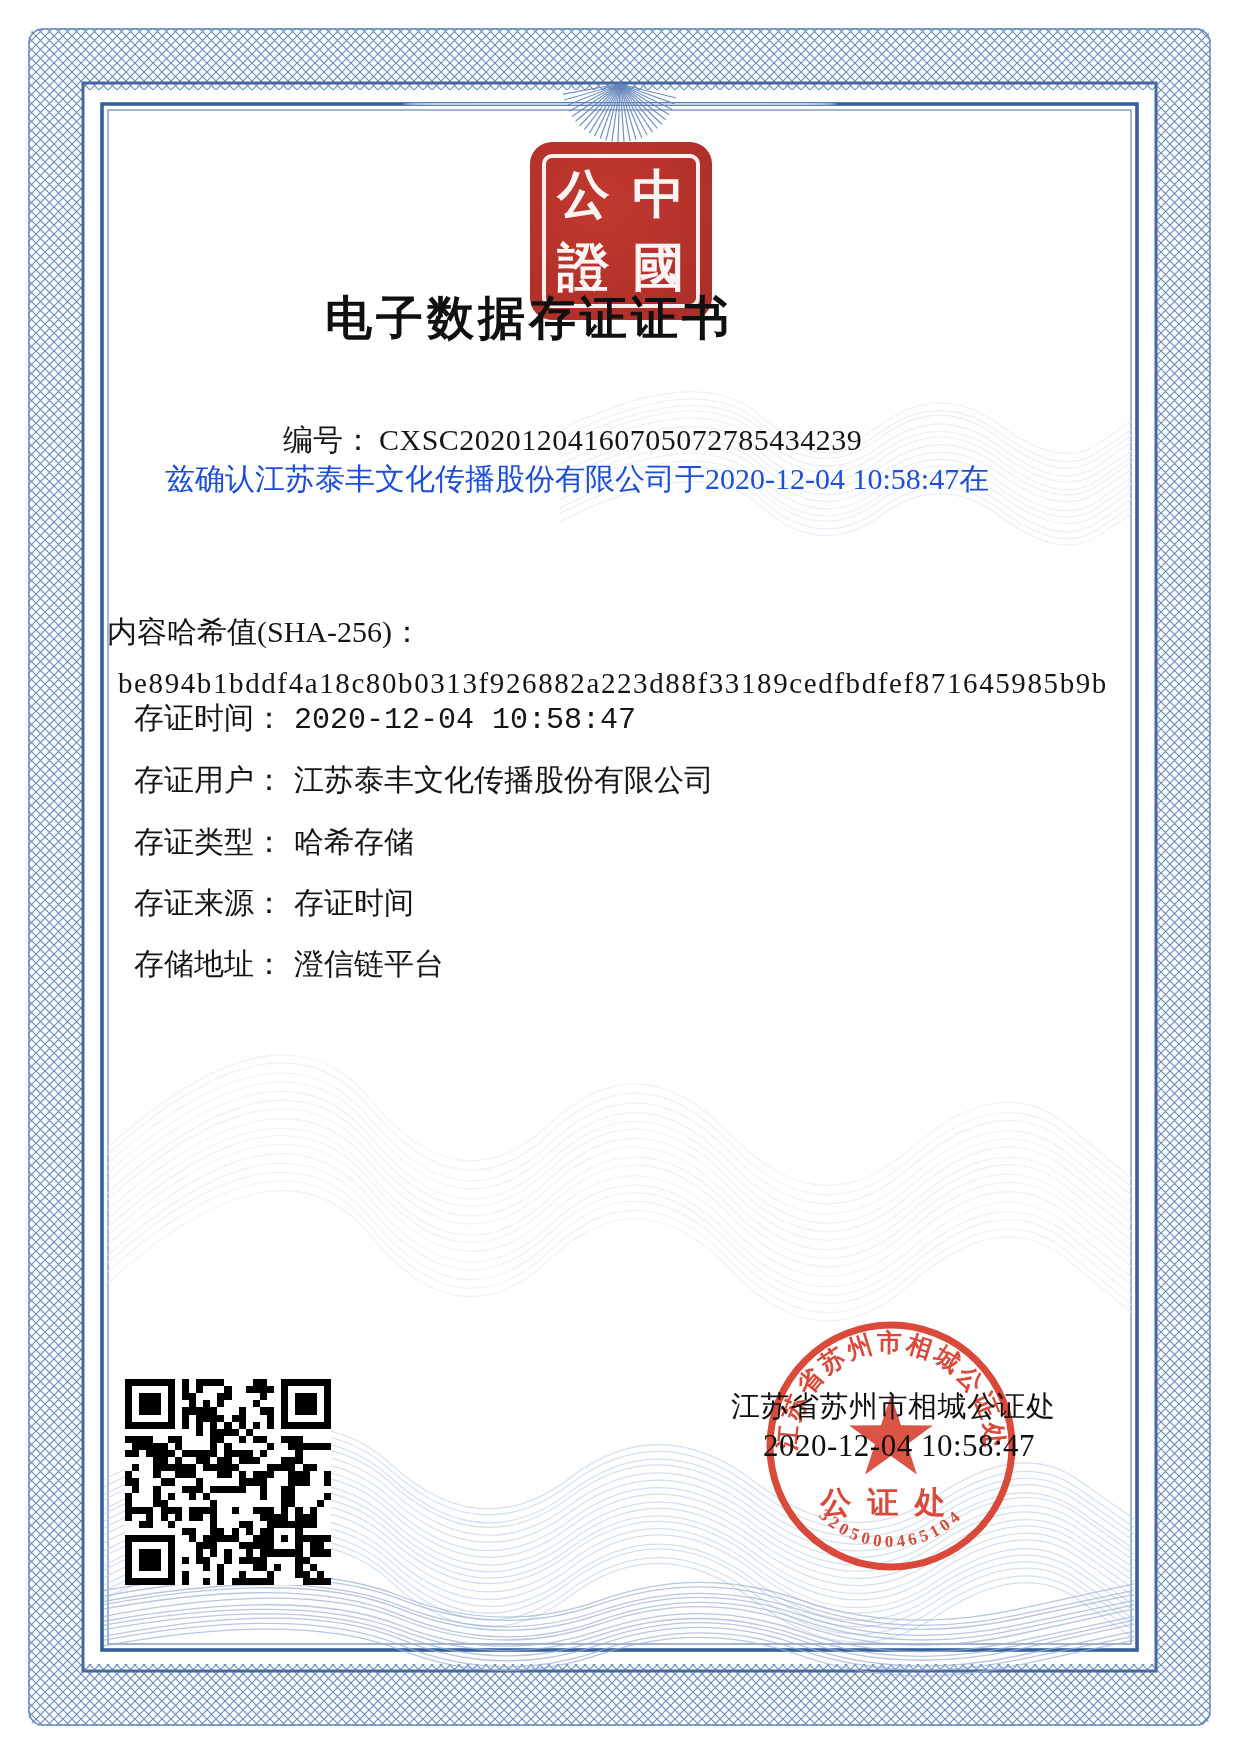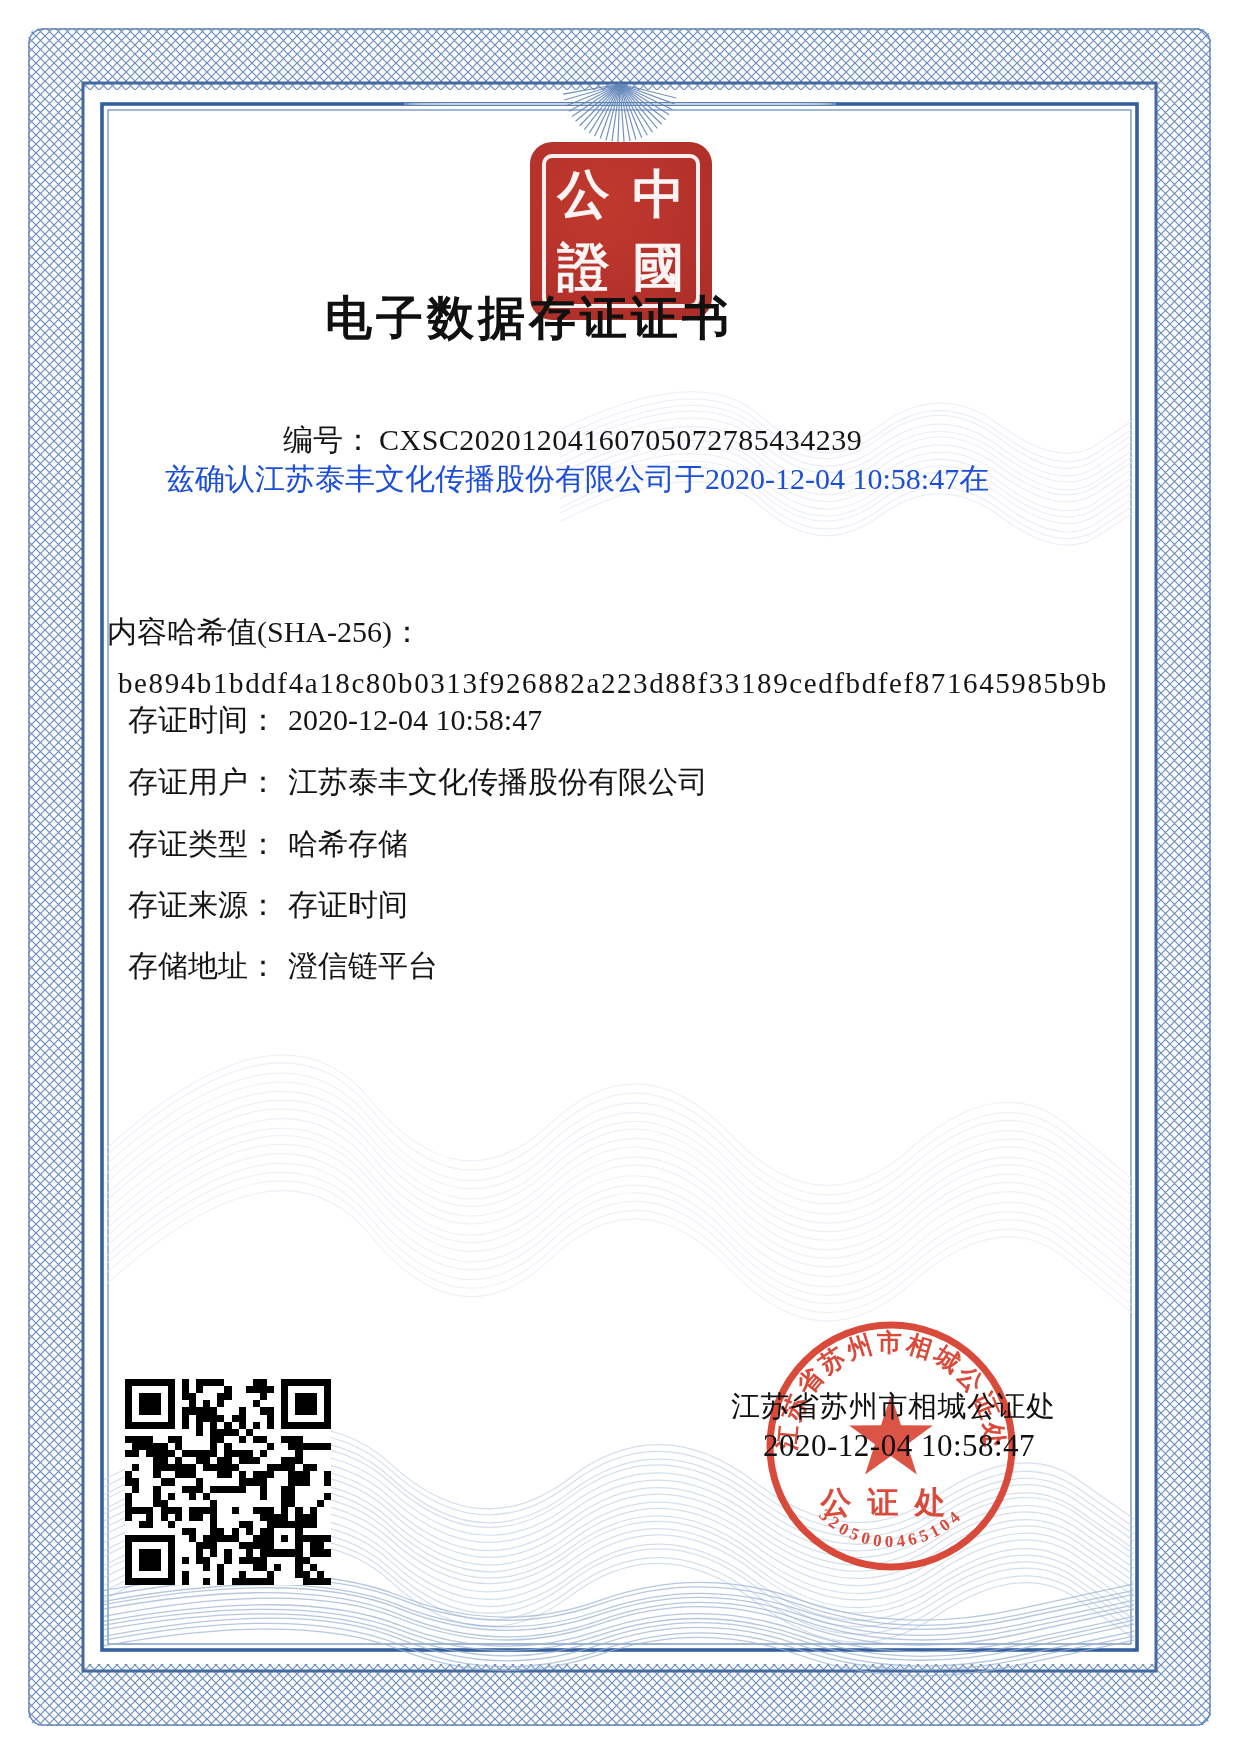--- a/index.html
+++ b/index.html
@@ -17,21 +17,21 @@
   
   .t{position:absolute;white-space:nowrap;line-height:1.15;}
   .title{left:0;width:1058px;text-align:center;top:291px;font-size:47px;letter-spacing:4px;font-weight:600;color:#101010;}
   .serial{left:283px;top:395px;font-size:30px;margin-top:28px;}
   .serial .num{letter-spacing:.5px;margin-left:6px;}
   .body-line{font-size:30px;color:#1d4ed8;}
   .l1{left:165px;top:462px;}
   .l2{left:121px;top:521px;}
   .hash-label{left:107px;top:579px;font-size:30px;margin-top:36px;}
   .hash-value{left:118px;top:667px;font-size:29px;letter-spacing:1.6px;text-align:right;}
-  .field{left:128px;font-size:30px;}
+  .field{left:134px;font-size:30px;font-family:Liberation Mono, monospace;}
   .field .v{margin-left:10px;}
   .f0{top:703px}.f1{top:765px}.f2{top:827px}.f3{top:888px}.f4{top:949px}
   
   #qr{position:absolute;left:125px;top:1377px;width:206px;height:210px;}
   
   #stamp{position:absolute;left:762px;top:1317px;width:258px;height:258px;opacity:.92;}
   .footer-office{left:731px;top:1390px;font-size:29px;color:#101010;letter-spacing:.5px;}
   .footer-date{left:763px;top:1428px;font-size:31px;color:#101010;letter-spacing:.5px;}
 </style>
 </head>

